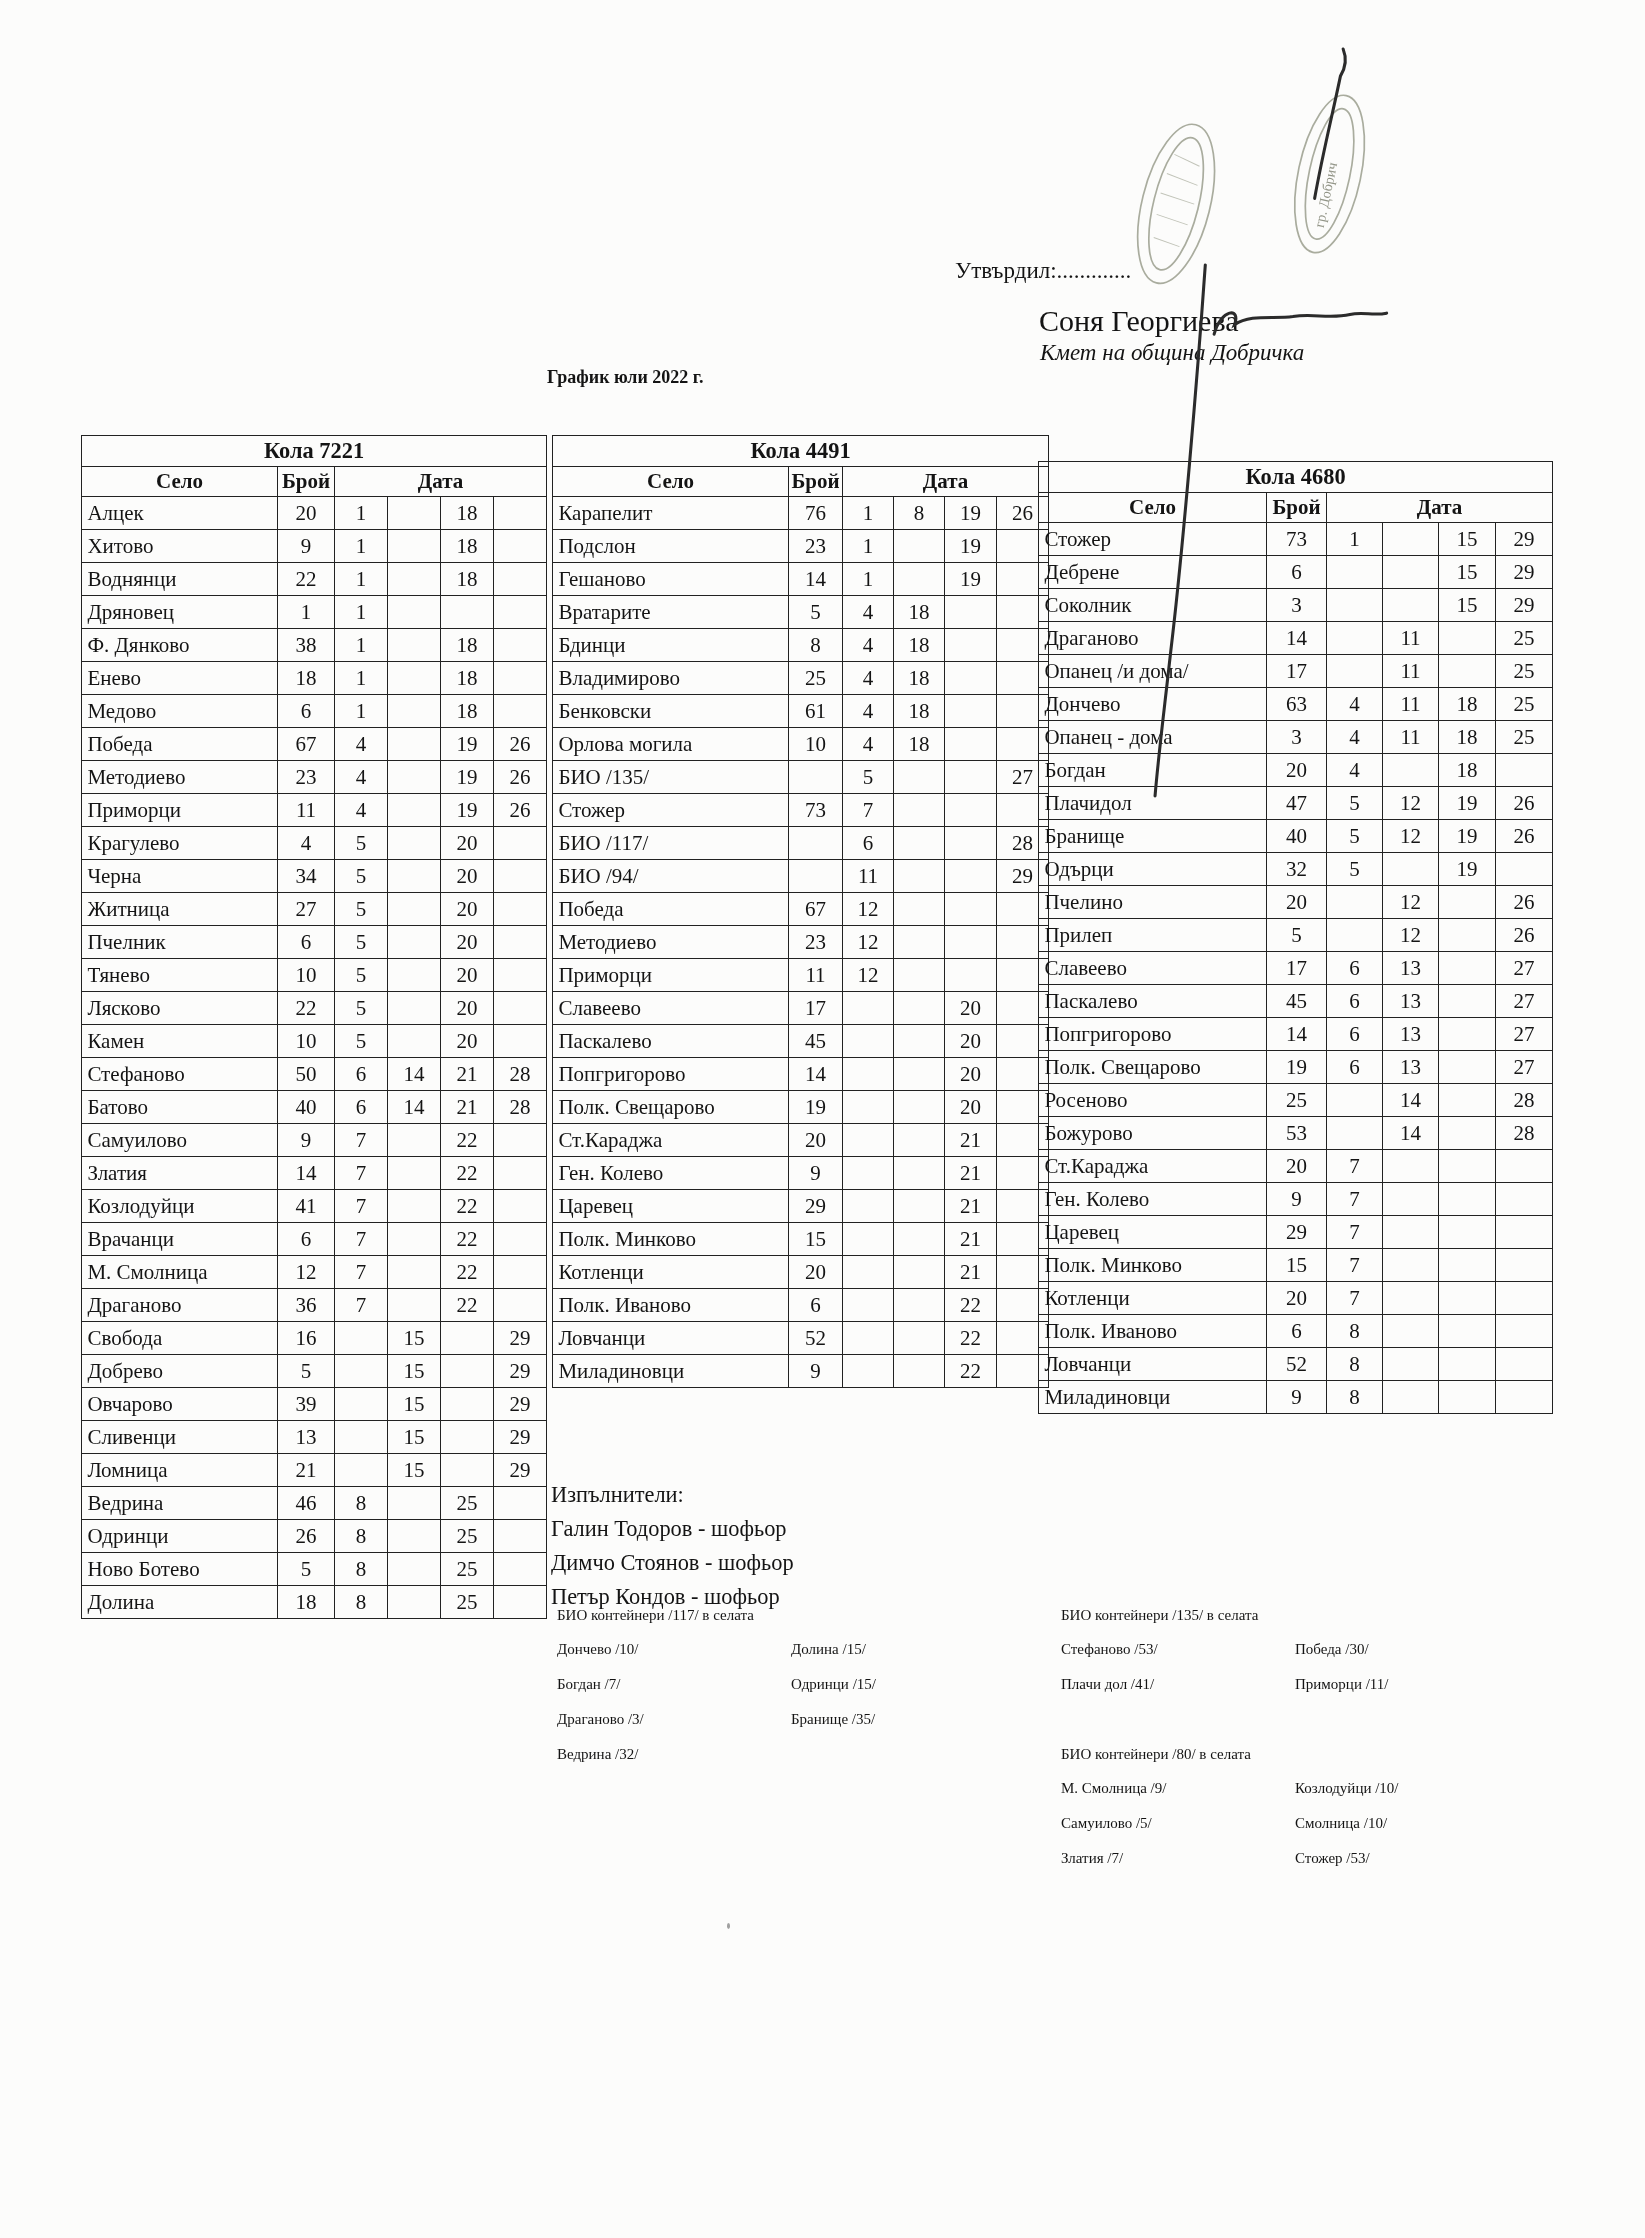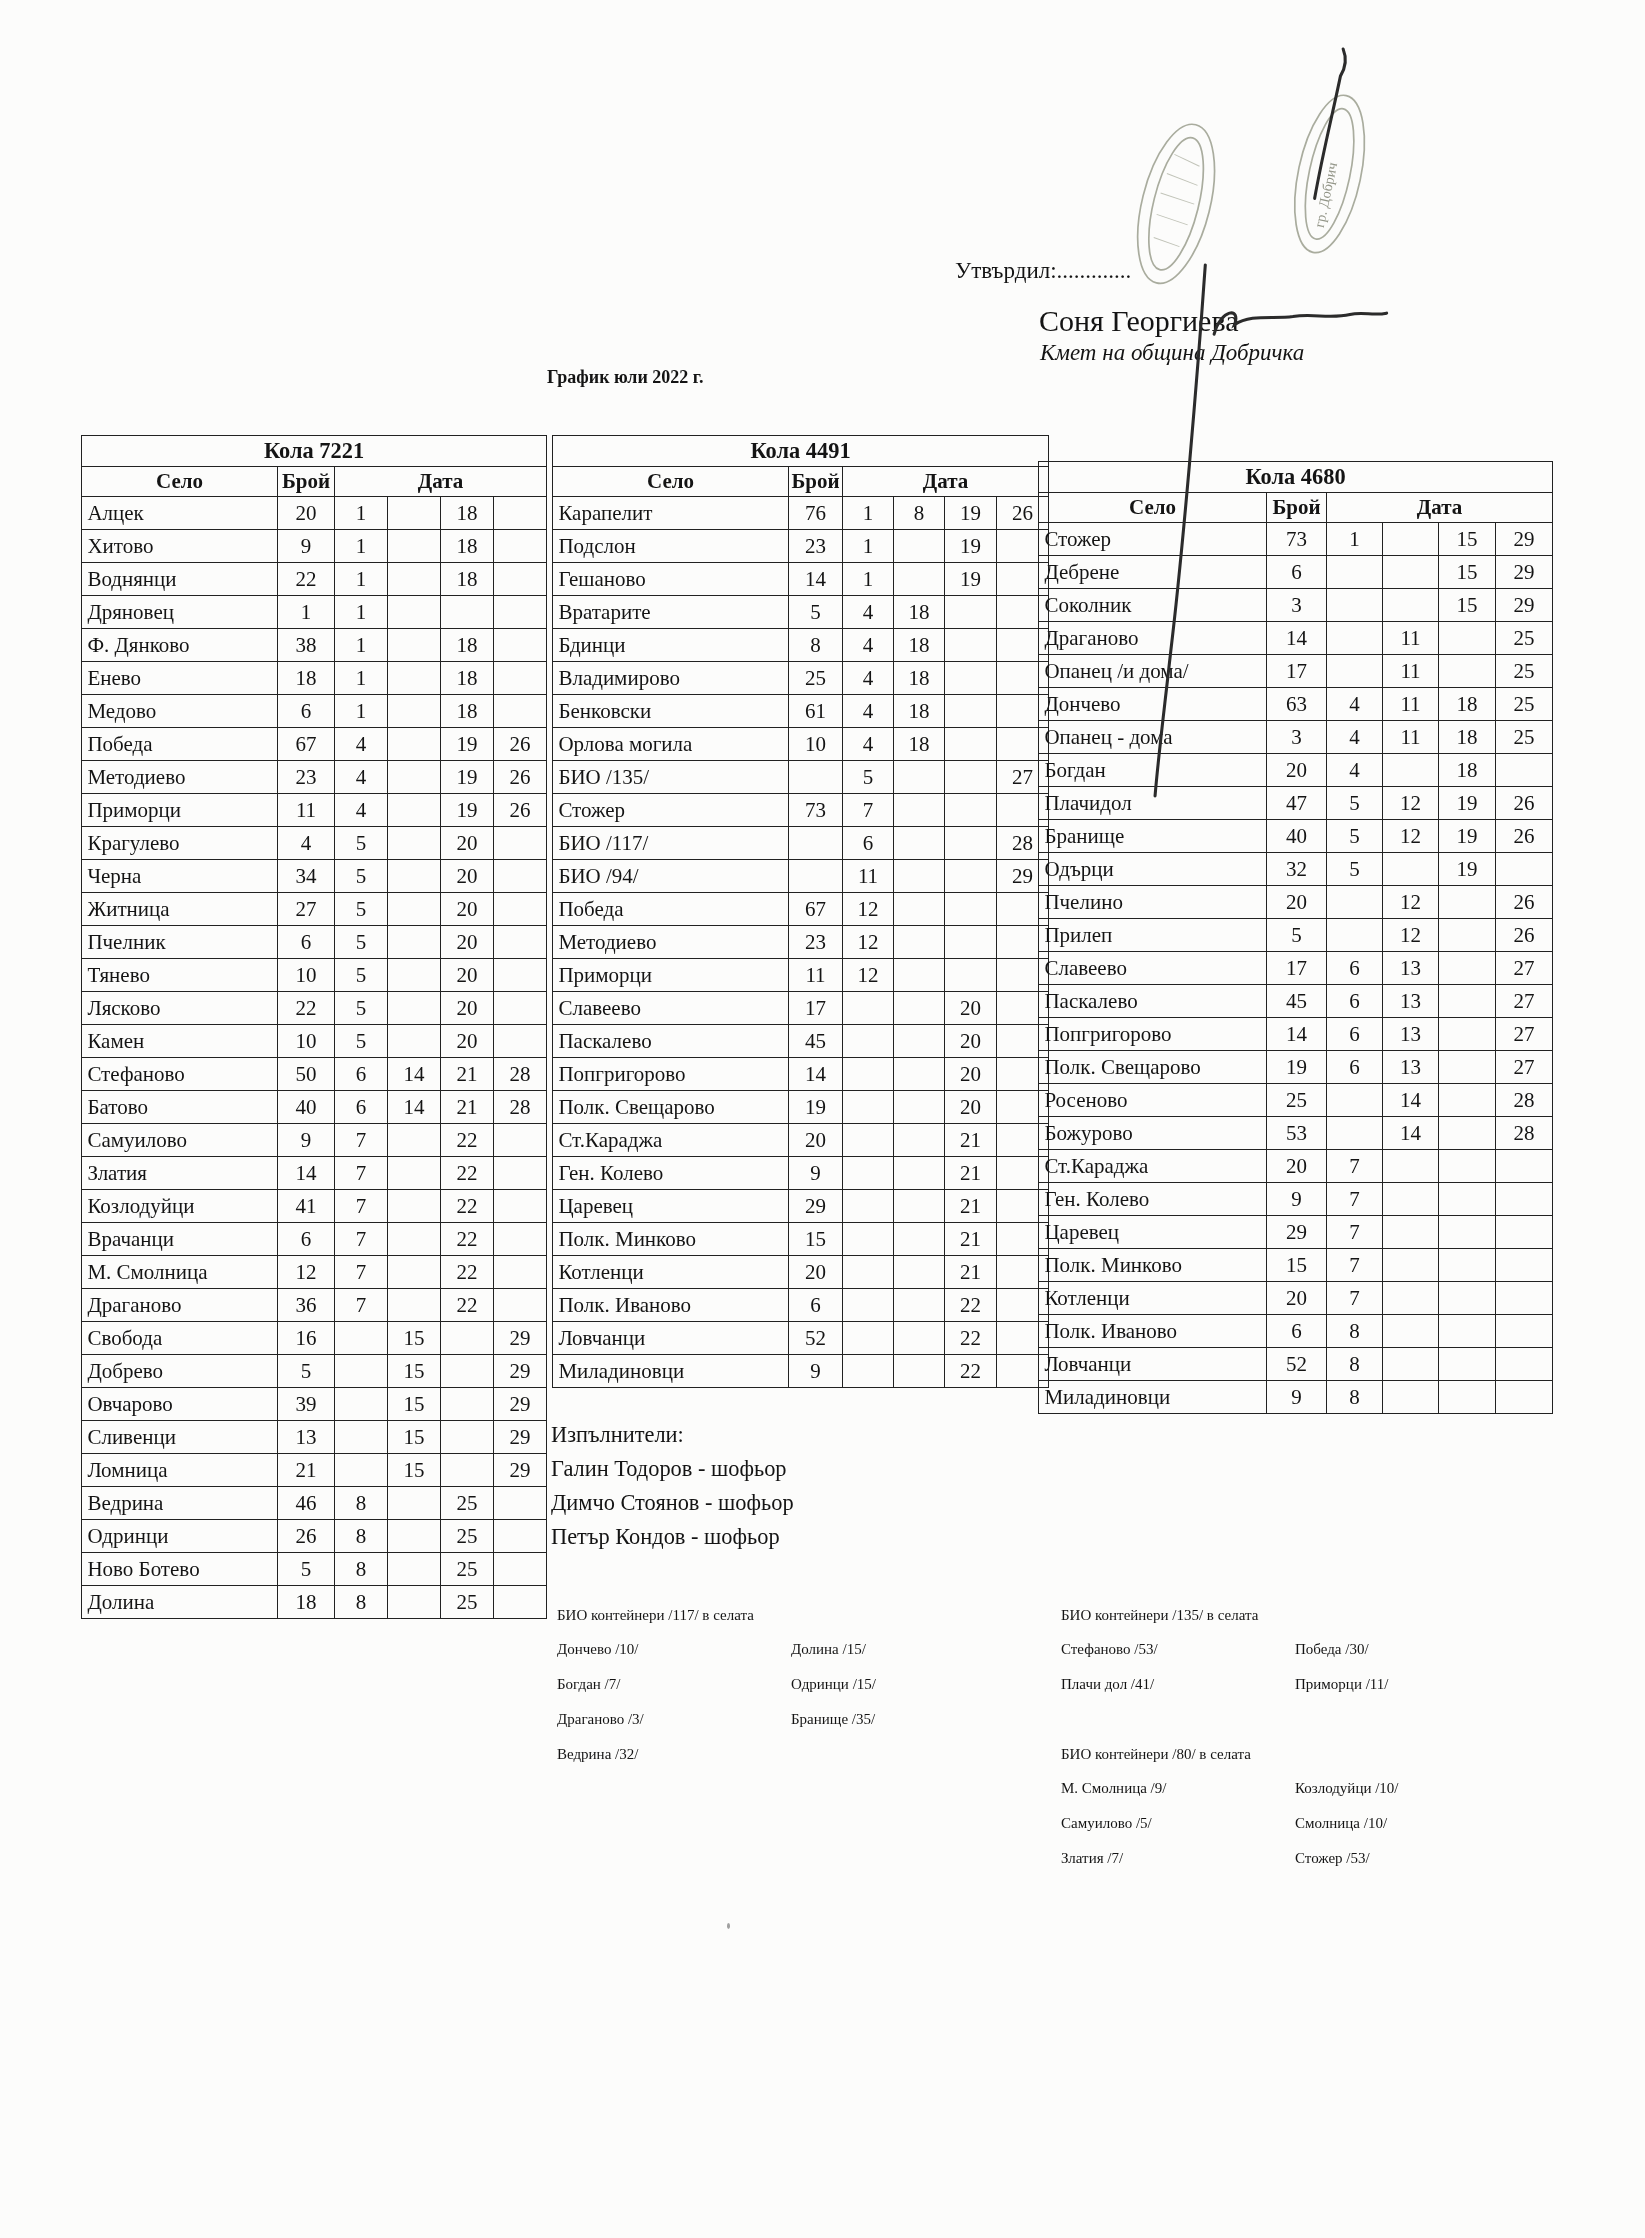--- a/index.html
+++ b/index.html
@@ -22,21 +22,21 @@
   }
   .sched thead th { font-weight:bold; text-align:center; }
   .sched .title-row th { height:31px; font-size:22.4px; }
   .sched .cols-row  th { height:30px; font-size:21px; padding:0; }
   .sched td { height:33px; text-align:center; padding:0 1.4px; }
   .sched td.selo { text-align:left; padding-left:5.4px; }
   #t0 { left:81px;  top:435px; width:464px; }
   #t1 { left:544px;  top:435px; width:496px;margin-left:8px; }
   #t2 { left:1038px; top:435px; width:515px;margin-top:26px; }
 
-  .executors { position:absolute; left:551px; top:1418px; font-size:22.4px; line-height:34px; }
+  .executors { position:absolute; left:551px; top:1478px; font-size:22.4px; line-height:34px; }
   .bio { position:absolute; font-size:15px; }
   #bio0 { left:557px;  top:1607px; }
   #bio1 { left:1061px; top:1607px; }
   #bio2 { left:1061px; top:1746px; }
   .bio-title { margin-bottom:8.1px; white-space:nowrap; }
   .bio-cols { display:flex; }
   .bio-col { width:234px; line-height:35px; white-space:nowrap; }
 
   .overlay { position:absolute; left:0; top:0; pointer-events:none; }
   .stamp-line { fill:none; stroke:#8e927f; stroke-width:2.5; opacity:.75; }

